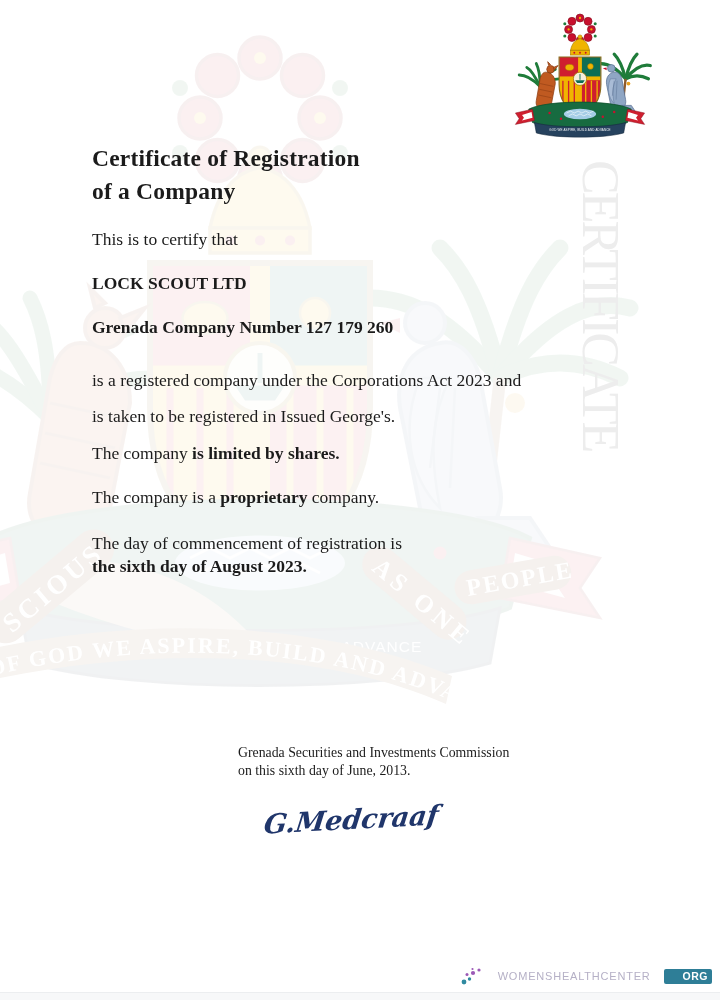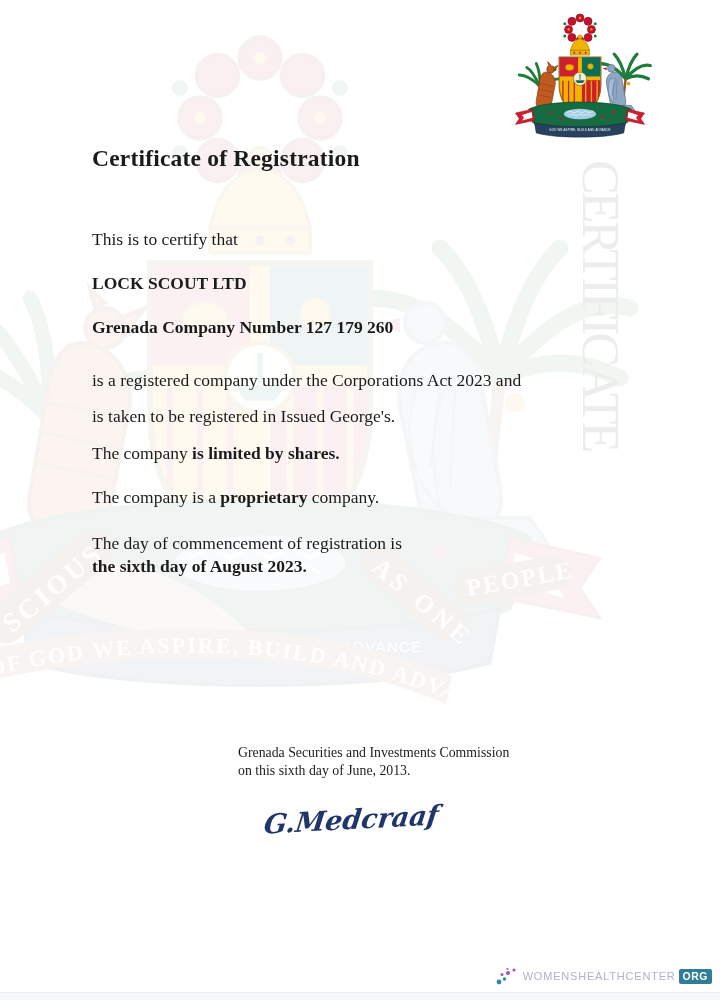--- a/index.html
+++ b/index.html
@@ -27,27 +27,27 @@
   .issued{left:238px;top:744px;font-size:13.8px;line-height:18px;}
   .signature{
     left:264px;top:804px;font-size:27px;font-style:italic;font-weight:bold;
     color:#20366b;font-family:"DejaVu Serif","Liberation Serif",serif;
     transform:rotate(-3deg) skewX(-10deg);white-space:nowrap;
   }
   .signer{left:238px;top:862px;font-size:13.8px;line-height:18px;}
   
   .footer-bar{position:absolute;left:0;bottom:0;width:720px;height:7px;background:#f7f8f9;border-top:1px solid #eceef0;}
   .brand{
-    position:absolute;right:8px;top:966px;display:flex;align-items:center;gap:3px;
+    position:absolute;right:8px;top:966px;display:flex;align-items:center;gap:13px;
     font-family:"Liberation Sans","DejaVu Sans",sans-serif;
   }
   .brand-name{font-size:11px;letter-spacing:0.8px;color:#b5b0c6;}
   .brand-badge{
     font-size:10.5px;font-weight:bold;color:#ffffff;background:#2e7e97;
-    padding:1px 4px 2px 4px;border-radius:2px;letter-spacing:0.5px;
+    padding:1px 4px 2px 19px;border-radius:2px;letter-spacing:0.5px;
   }
 </style>
 </head>
 <body>
 
 <div class="page">
 
   <svg width="0" height="0" style="position:absolute" aria-hidden="true">
     <defs>
       <symbol id="grenada-arms" viewBox="0 0 160 132">
@@ -192,20 +192,21 @@
   </svg>
 
   <div class="cert-watermark">CERTIFICATE</div>
 
   <svg class="arms-small" viewBox="0 0 160 132" role="img">
     <use href="#grenada-arms" xlink:href="#grenada-arms"></use>
   </svg>
 
   <div class="abs title">
     <div>Certificate of Registration</div>
+    <div>of a Company</div>
   </div>
 
   <div class="abs body-line b" style="top:272px">LOCK SCOUT LTD</div>
 
   <div class="abs body-line" style="top:228px">This is to certify that</div>
 
   <div class="abs body-line b" style="top:316px">Grenada Company Number 127 179 260</div>
 
   <div class="abs body-line" style="top:362px;line-height:36px">
     <div>is a registered company under the Corporations Act 2023 and</div>

